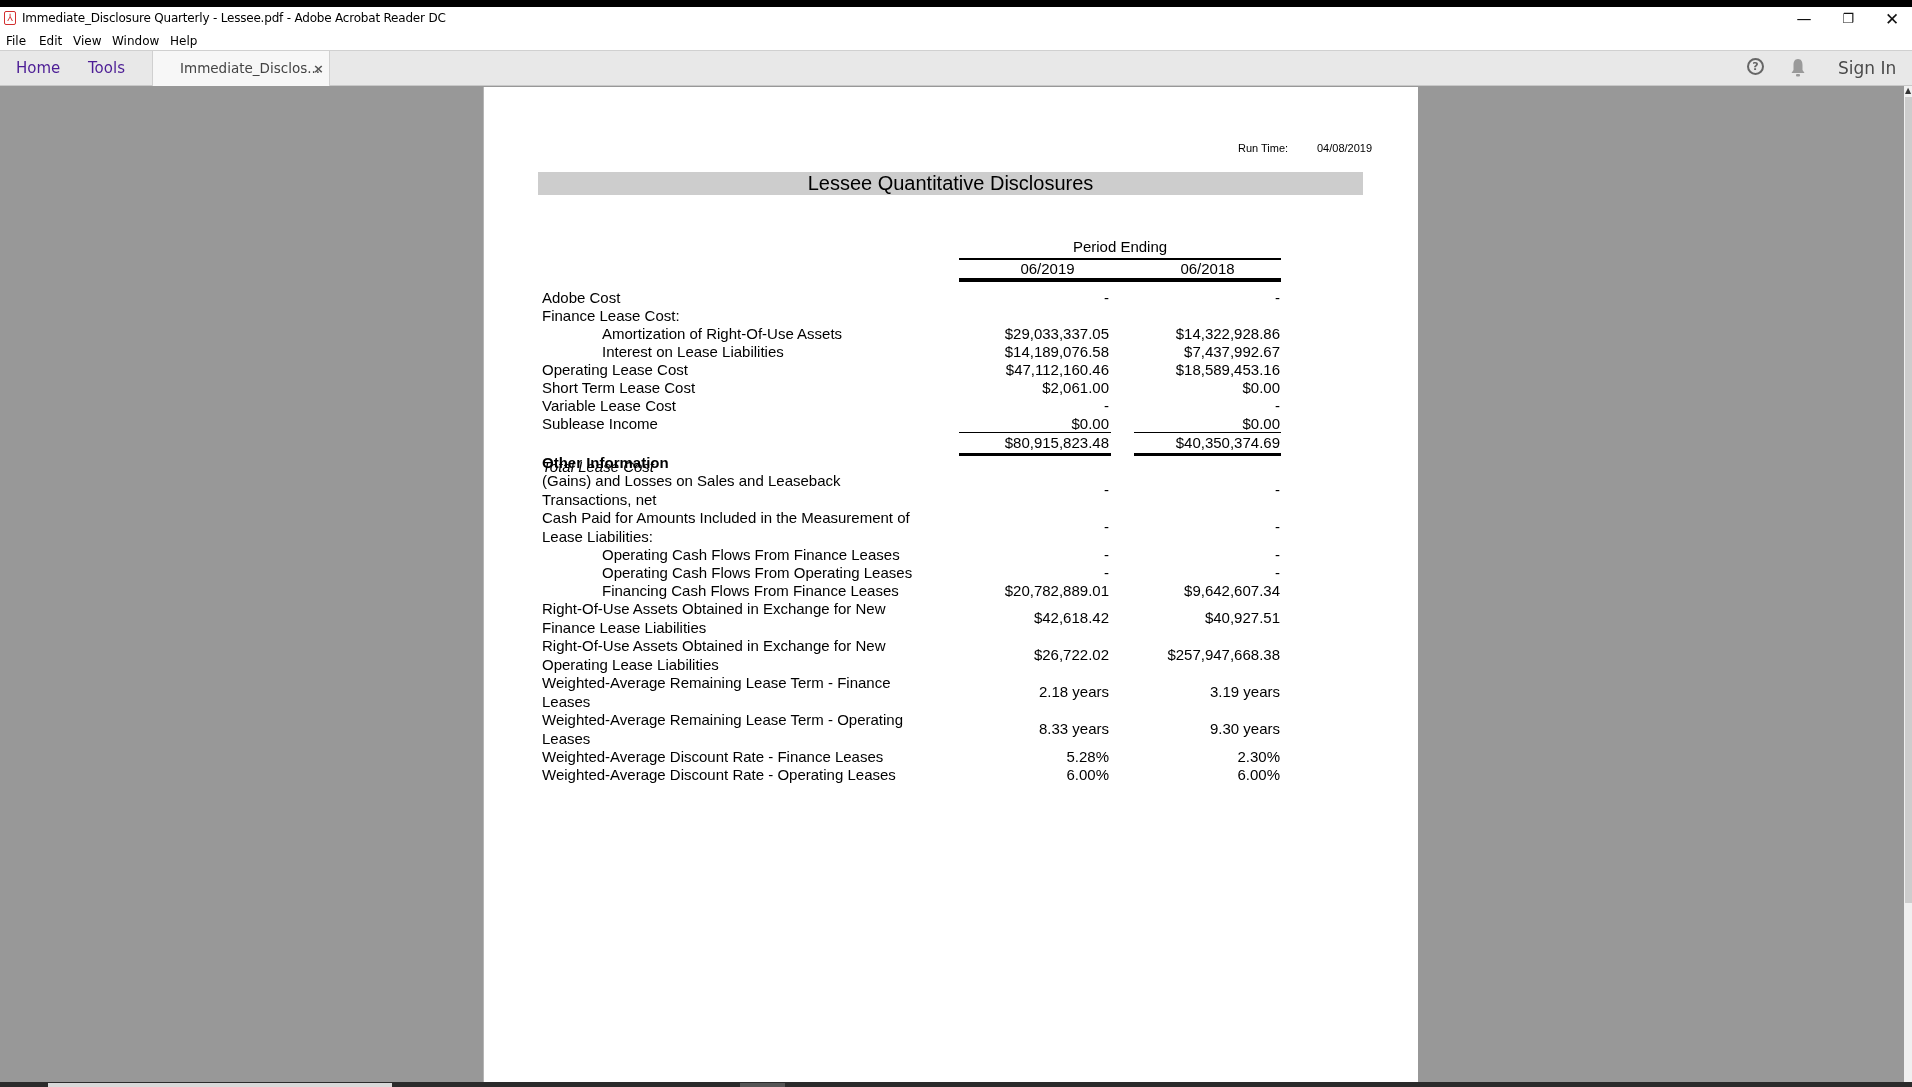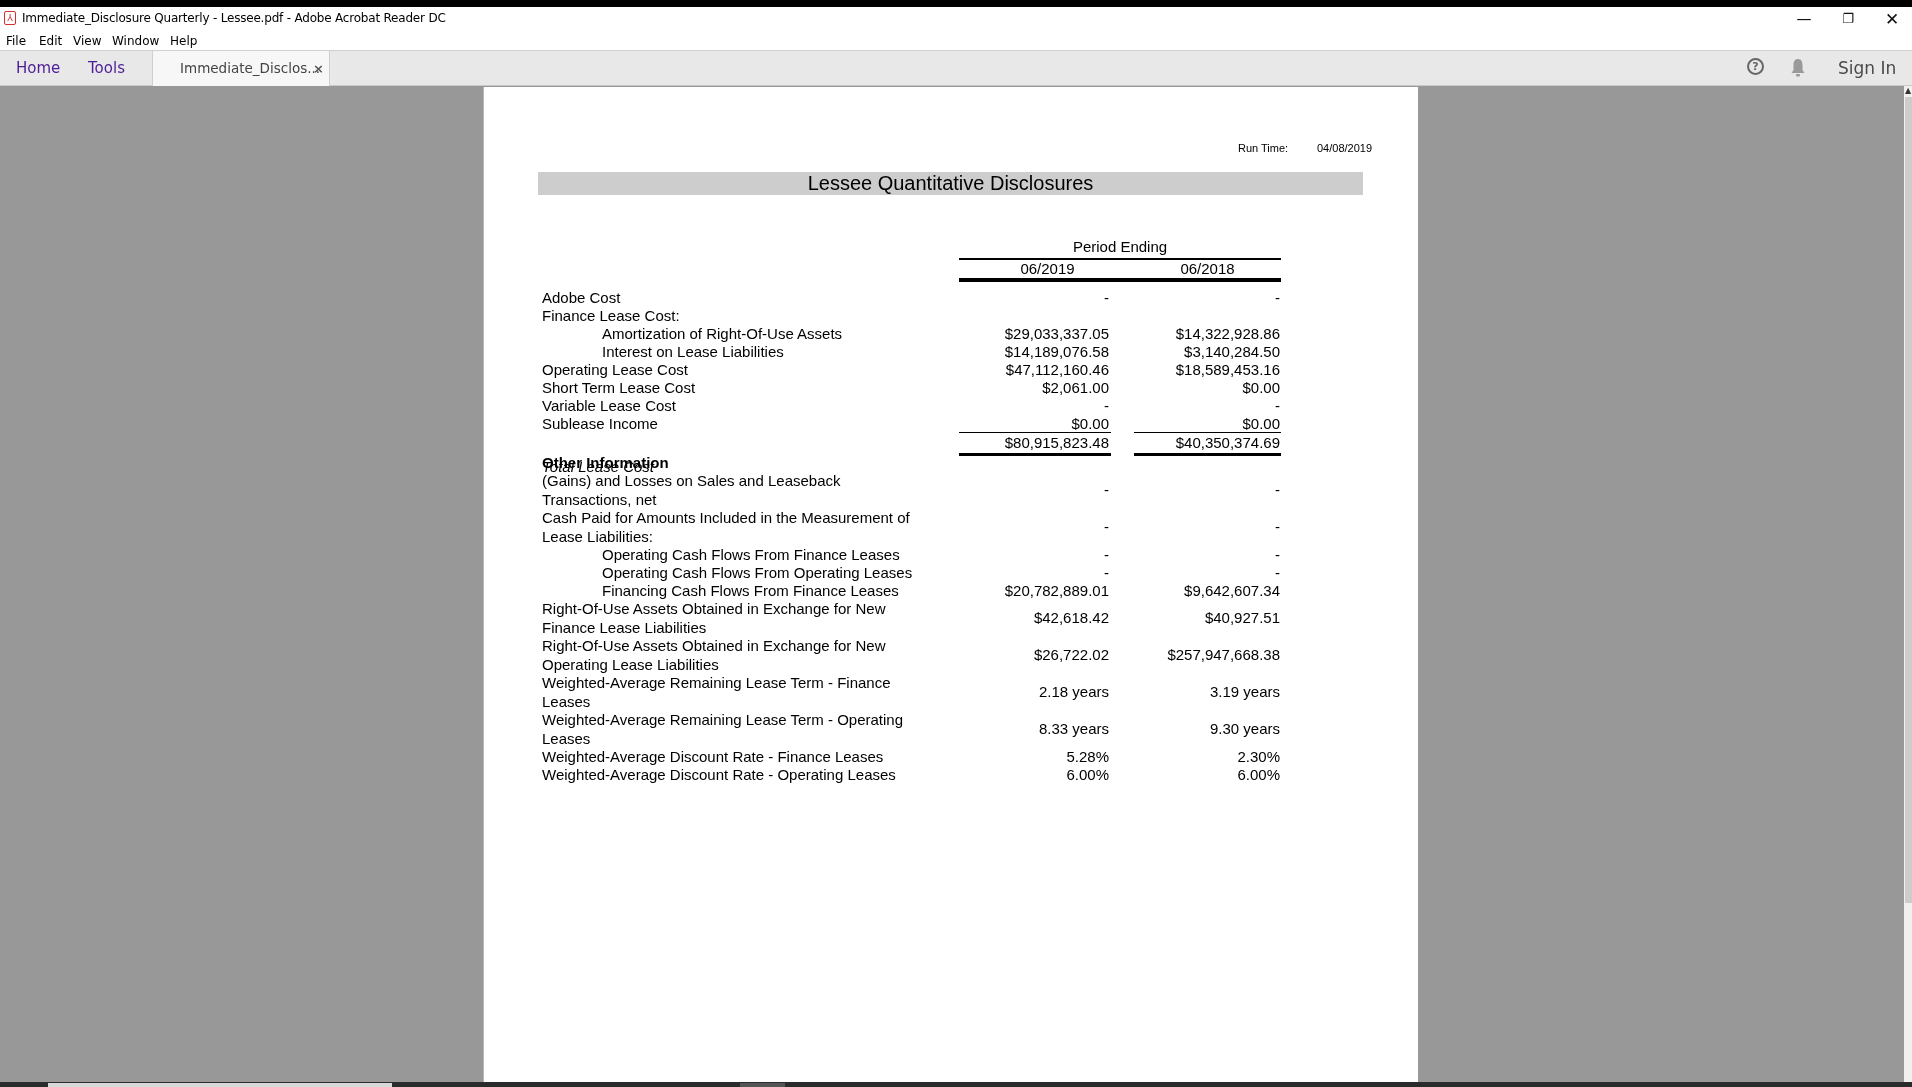--- a/index.html
+++ b/index.html
@@ -109,21 +109,21 @@
 <div id="rows">
     <div class="abs doc row-label" style="left: 542px; top: 289px;">Adobe Cost</div>
     <div class="abs doc val" style="left: 909px; width: 200px; top: 289px;">-</div>
     <div class="abs doc val" style="left: 1080px; width: 200px; top: 289px;">-</div>
     <div class="abs doc row-label" style="left: 542px; top: 307px;">Finance Lease Cost:</div>
     <div class="abs doc row-label" style="left: 602px; top: 325px;">Amortization of Right-Of-Use Assets</div>
     <div class="abs doc val" style="left: 909px; width: 200px; top: 325px;">$29,033,337.05</div>
     <div class="abs doc val" style="left: 1080px; width: 200px; top: 325px;">$14,322,928.86</div>
     <div class="abs doc row-label" style="left: 602px; top: 343px;">Interest on Lease Liabilities</div>
     <div class="abs doc val" style="left: 909px; width: 200px; top: 343px;">$14,189,076.58</div>
-    <div class="abs doc val" style="left: 1080px; width: 200px; top: 343px;">$3,140,284.50</div>
+    <div class="abs doc val" style="left: 1080px; width: 200px; top: 343px;">$7,437,992.67</div>
     <div class="abs doc row-label" style="left: 542px; top: 361px;">Operating Lease Cost</div>
     <div class="abs doc val" style="left: 909px; width: 200px; top: 361px;">$47,112,160.46</div>
     <div class="abs doc val" style="left: 1080px; width: 200px; top: 361px;">$18,589,453.16</div>
     <div class="abs doc row-label" style="left: 542px; top: 379px;">Short Term Lease Cost</div>
     <div class="abs doc val" style="left: 909px; width: 200px; top: 379px;">$2,061.00</div>
     <div class="abs doc val" style="left: 1080px; width: 200px; top: 379px;">$0.00</div>
     <div class="abs doc row-label" style="left: 542px; top: 397px;">Variable Lease Cost</div>
     <div class="abs doc val" style="left: 909px; width: 200px; top: 397px;">-</div>
     <div class="abs doc val" style="left: 1080px; width: 200px; top: 397px;">-</div>
     <div class="abs doc row-label" style="left: 542px; top: 415px;">Sublease Income</div>

